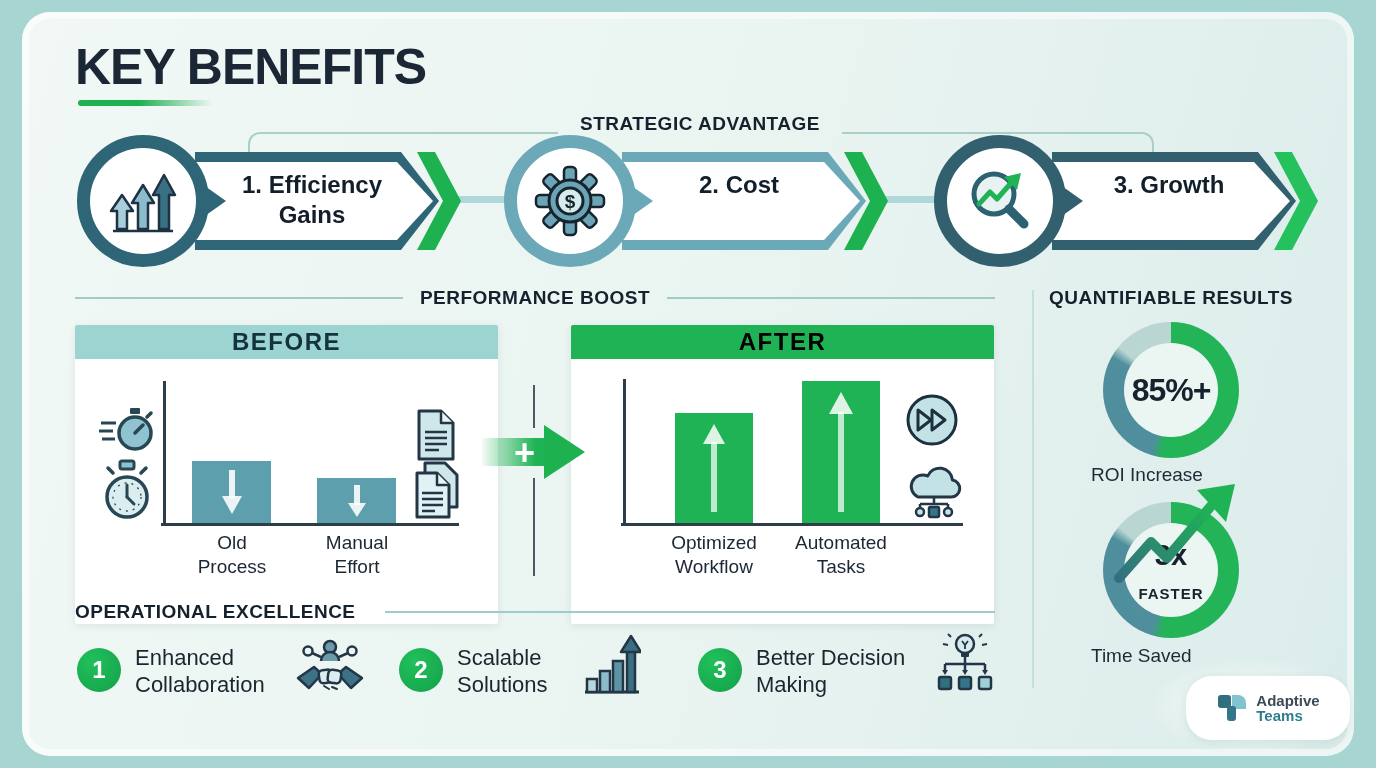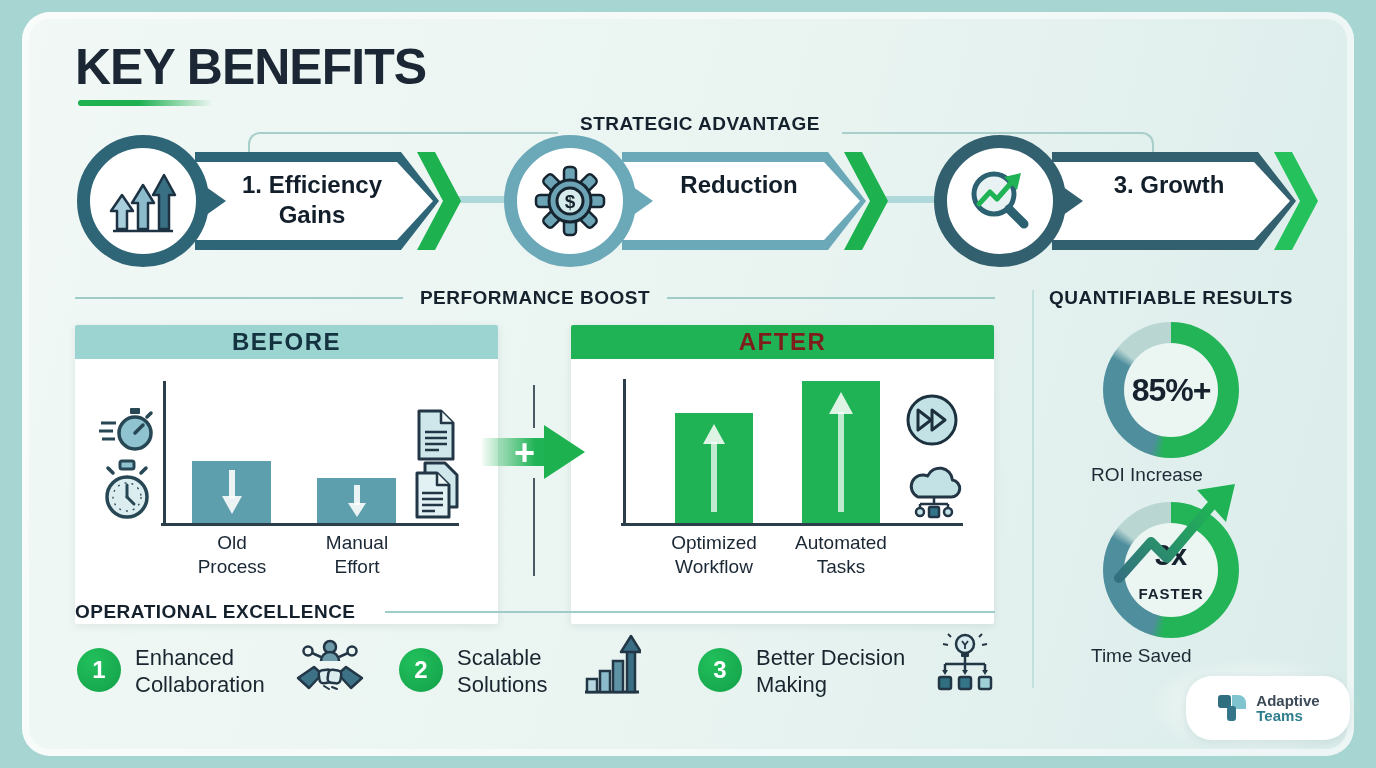--- a/index.html
+++ b/index.html
@@ -55,21 +55,21 @@
   .hline { height:2px; background:#9fccc8; }
   .perf-line-l { left:75px; top:297px; width:328px; }
   .perf-line-r { left:667px; top:297px; width:328px; }
 
   .panel { top:325px; width:423px; height:299px; border-radius:2px; overflow:hidden;
     background:#fff; box-shadow:0 2px 8px rgba(40,80,90,.10); }
   .panel-before { left:75px; } .panel-after { left:571px; }
   .panel-head { height:34px; display:flex; align-items:center; justify-content:center;
     font-size:24px; font-weight:bold; letter-spacing:1.5px; }
   .panel-before .panel-head { background:#9bd4d0; color:#143240; }
-  .panel-after  .panel-head { background:#1fb355; color:#7f1d1d; }
+  .panel-after  .panel-head { background:#1fb355; color:#000000; }
   .panel-body { position:relative; height:221px; }
 
   .axis-y { position:absolute; width:3px; background:#2c3e4a; }
   .axis-x { position:absolute; height:3px; background:#2c3e4a; }
   .panel-before .axis-y { left:88px; top:22px; height:145px; }
   .panel-before .axis-x { left:86px; top:164px; width:298px; }
   .panel-after  .axis-y { left:52px; top:20px; height:147px; }
   .panel-after  .axis-x { left:50px; top:164px; width:342px; }
 
   .bar { position:absolute; display:flex; align-items:center; justify-content:center; }
@@ -189,21 +189,21 @@
     <polyline points="17,41 28,29 35,36 49,20" fill="none" stroke="#1fb355" stroke-width="5" stroke-linejoin="round" stroke-linecap="round"></polyline>
     <polygon points="42,14 59,10 55,27" fill="#1fb355"></polygon>
   </svg>
 </div>
 
 <div class="abs proc-text pt1">
   <div>1. Efficiency</div>
     <div>Gains</div>
 </div>
 <div class="abs proc-text pt2">
-    <div>Reduction</div>
+  <div>2. Cost</div>
 </div>
 <div class="abs proc-text pt3">
   <div>3. Growth</div>
 </div>
 
 <div class="abs hline perf-line-l"></div>
 <div class="abs hline perf-line-r"></div>
 <div class="abs sec-label perf-label">PERFORMANCE BOOST</div>
 
 <div class="abs panel panel-before">

